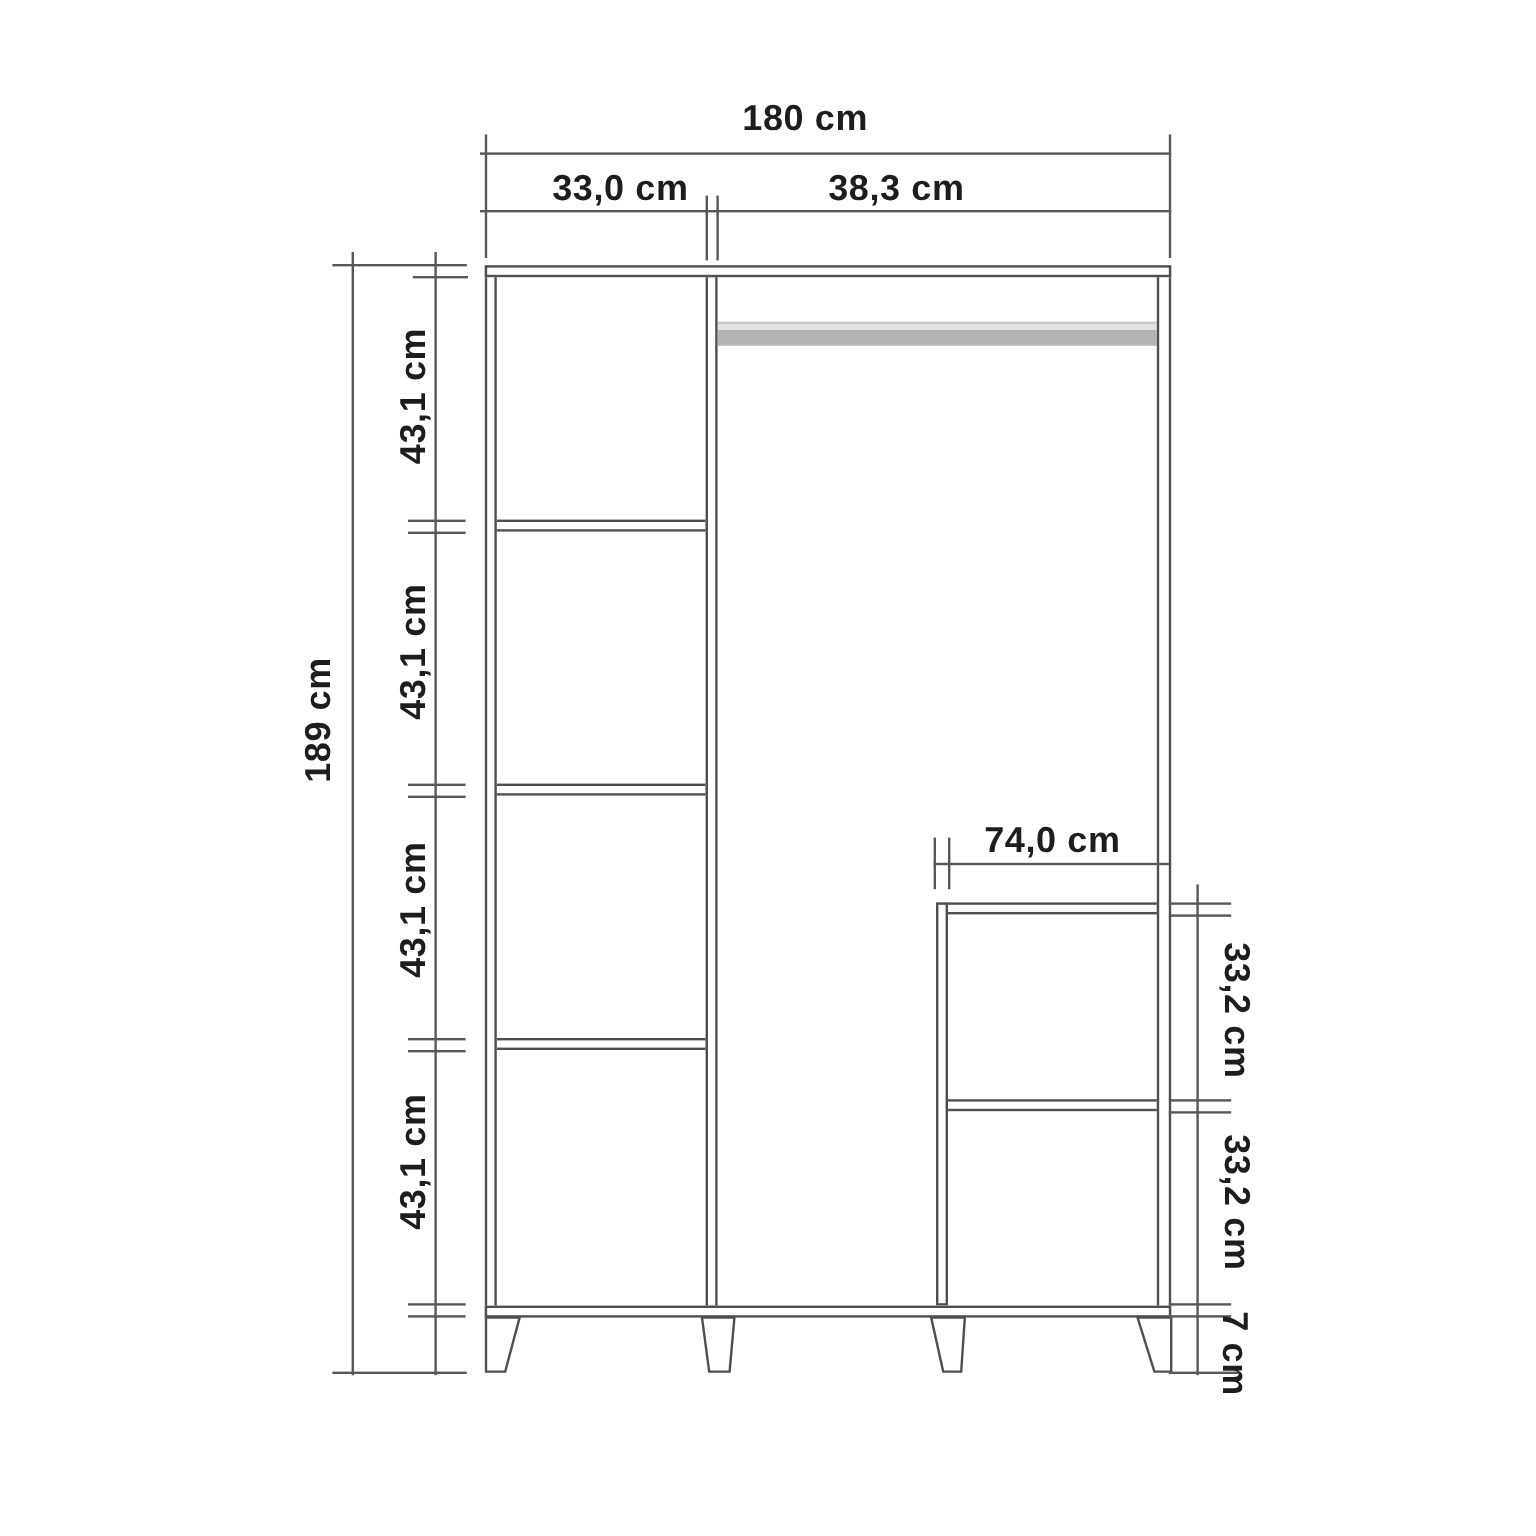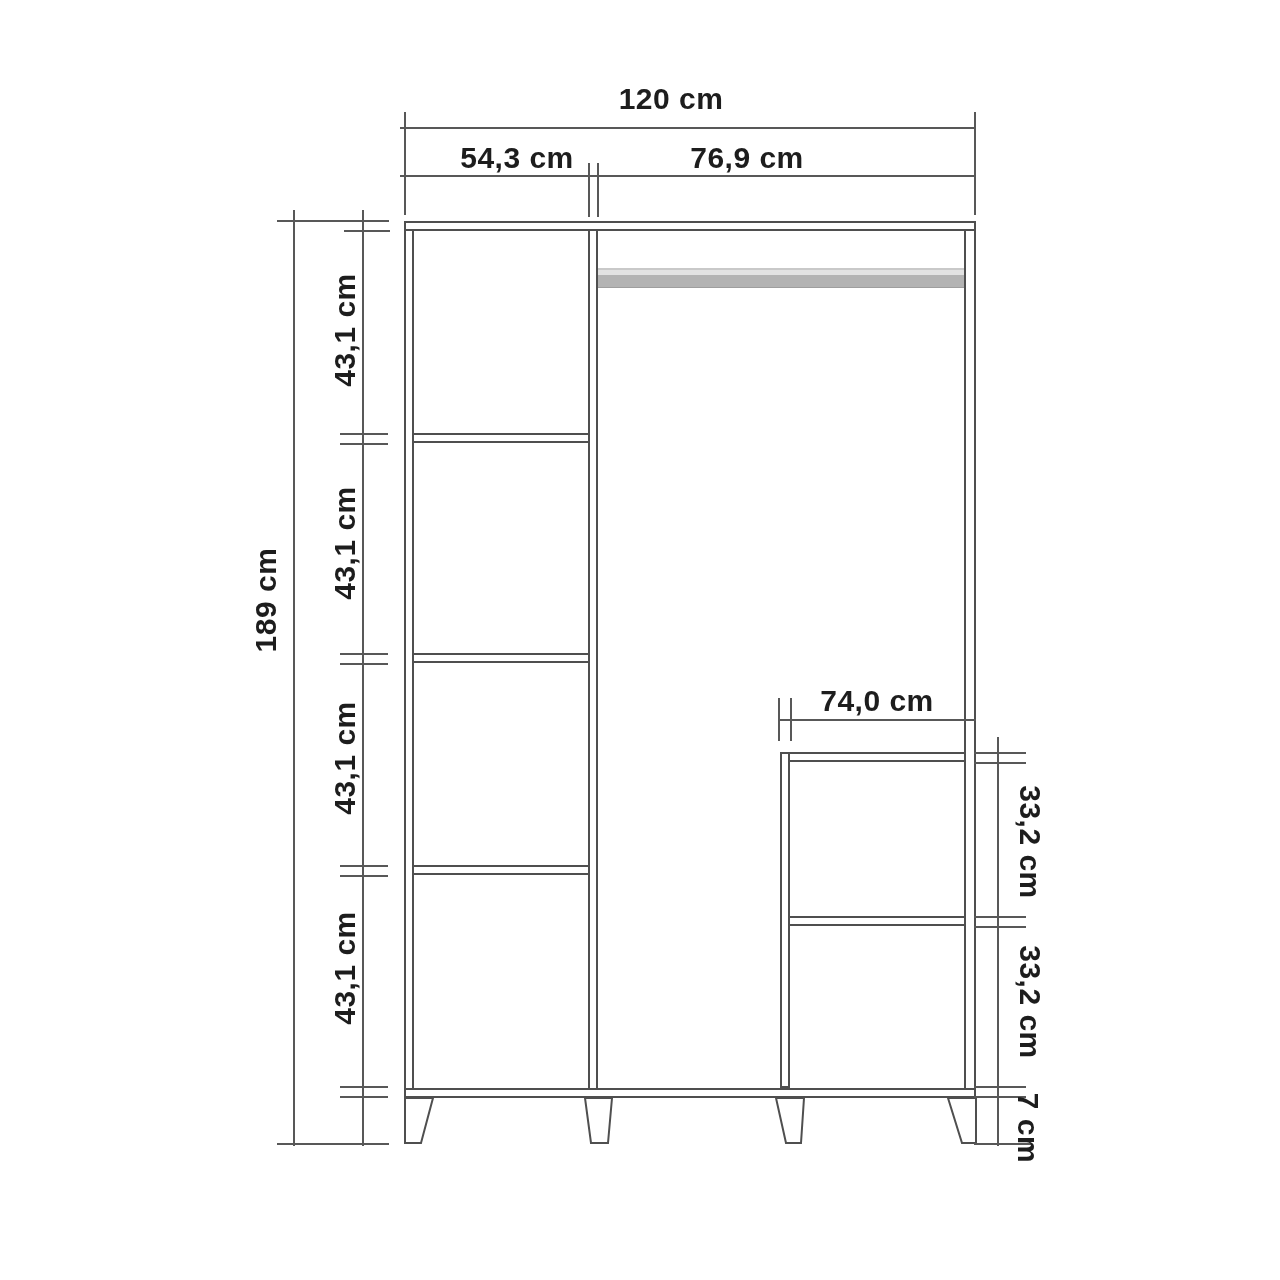--- a/index.html
+++ b/index.html
@@ -36,23 +36,23 @@
 
 <div class="canvas">
 
   <div class="vl" style="left:404px; top:112px; height:103px;"></div>
   <div class="vl" style="left:974px; top:112px; height:103px;"></div>
   <div class="hl" style="left:400px; top:127px; width:576px;"></div>
   <div class="hl" style="left:400px; top:175px; width:576px;"></div>
   <div class="vl" style="left:588px; top:163px; height:54px;"></div>
   <div class="vl" style="left:597px; top:163px; height:54px;"></div>
 
-  <div class="lbl" style="left:671px; top:99px;">120 cm</div>
-  <div class="lbl" style="left:517px; top:158px;">54,3 cm</div>
-  <div class="lbl" style="left:747px; top:158px;">76,9 cm</div>
+  <div class="lbl" style="left:671px; top:99px;">180 cm</div>
+  <div class="lbl" style="left:517px; top:158px;">33,0 cm</div>
+  <div class="lbl" style="left:747px; top:158px;">38,3 cm</div>
 
   <div class="vl" style="left:293px; top:210px; height:936px;"></div>
   <div class="vl" style="left:362px; top:210px; height:936px;"></div>
 
   <div class="hl" style="left:277px; top:220px; width:112px;"></div>
   <div class="hl" style="left:344px; top:230px; width:46px;"></div>
   <div class="hl" style="left:340px; top:433px; width:48px;"></div>
   <div class="hl" style="left:340px; top:443px; width:48px;"></div>
   <div class="hl" style="left:340px; top:653px; width:48px;"></div>
   <div class="hl" style="left:340px; top:663px; width:48px;"></div>

